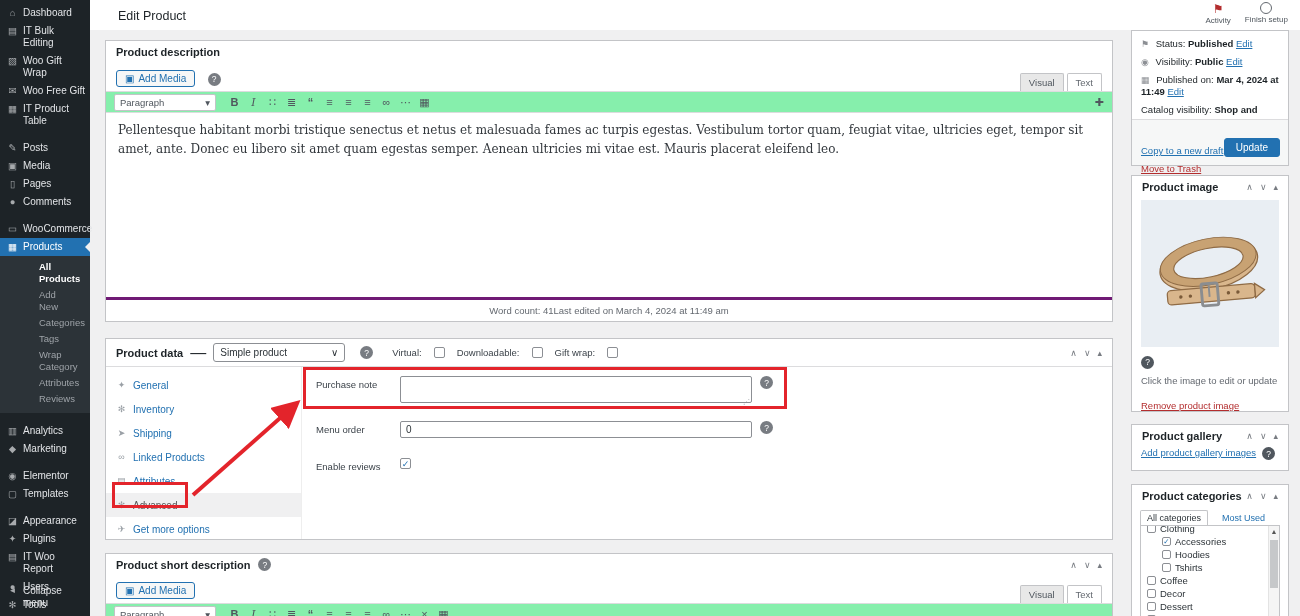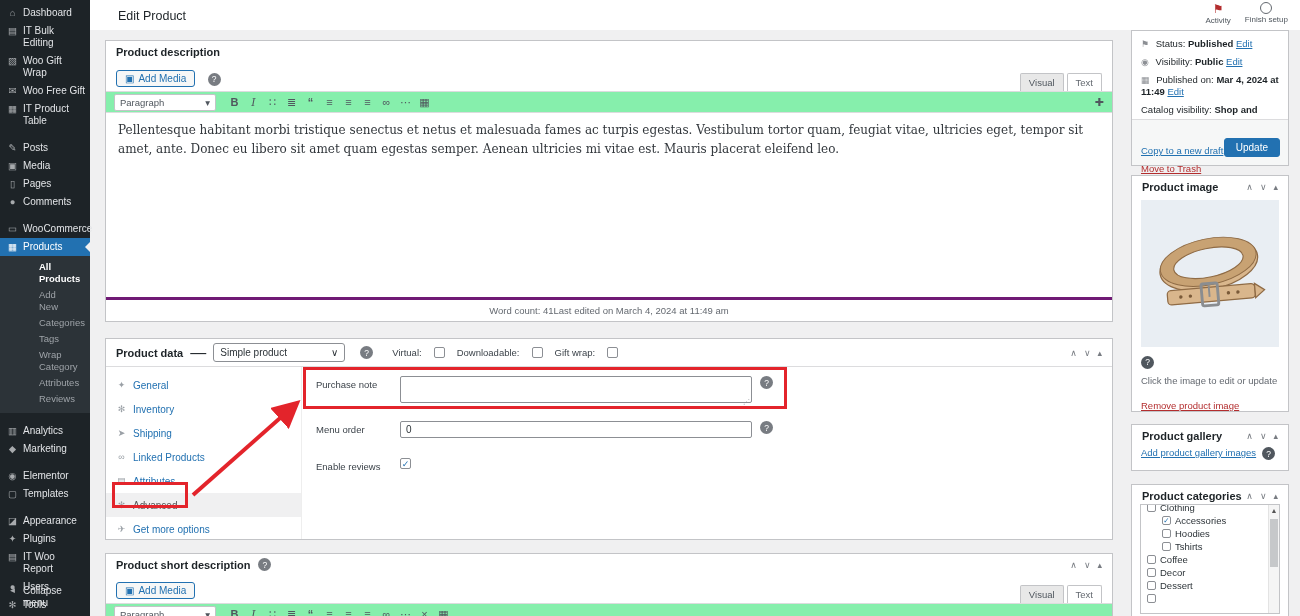--- a/index.html
+++ b/index.html
@@ -582,20 +582,24 @@
 
 <div class="panel" id="categories-panel">
   <div class="phead" style="padding-bottom:2px">
     <span>Product categories</span>
     <span class="pctrl">
       <span>∧</span>
       <span>∨</span>
       <span>▴</span>
     </span>
   </div>
+  <div class="cat-tabs">
+    <span class="cat-tab-all">All categories</span>
+    <span class="cat-tab-most">Most Used</span>
+  </div>
   <div class="cat-list">
     <div>
 
         <div class="cat-row partial-top">
           <span class="cb cat-cb"></span>
           <span>Clothing</span>
         </div>
 
         <div class="cat-row indent">
           <span class="cb cat-cb checked"></span>

